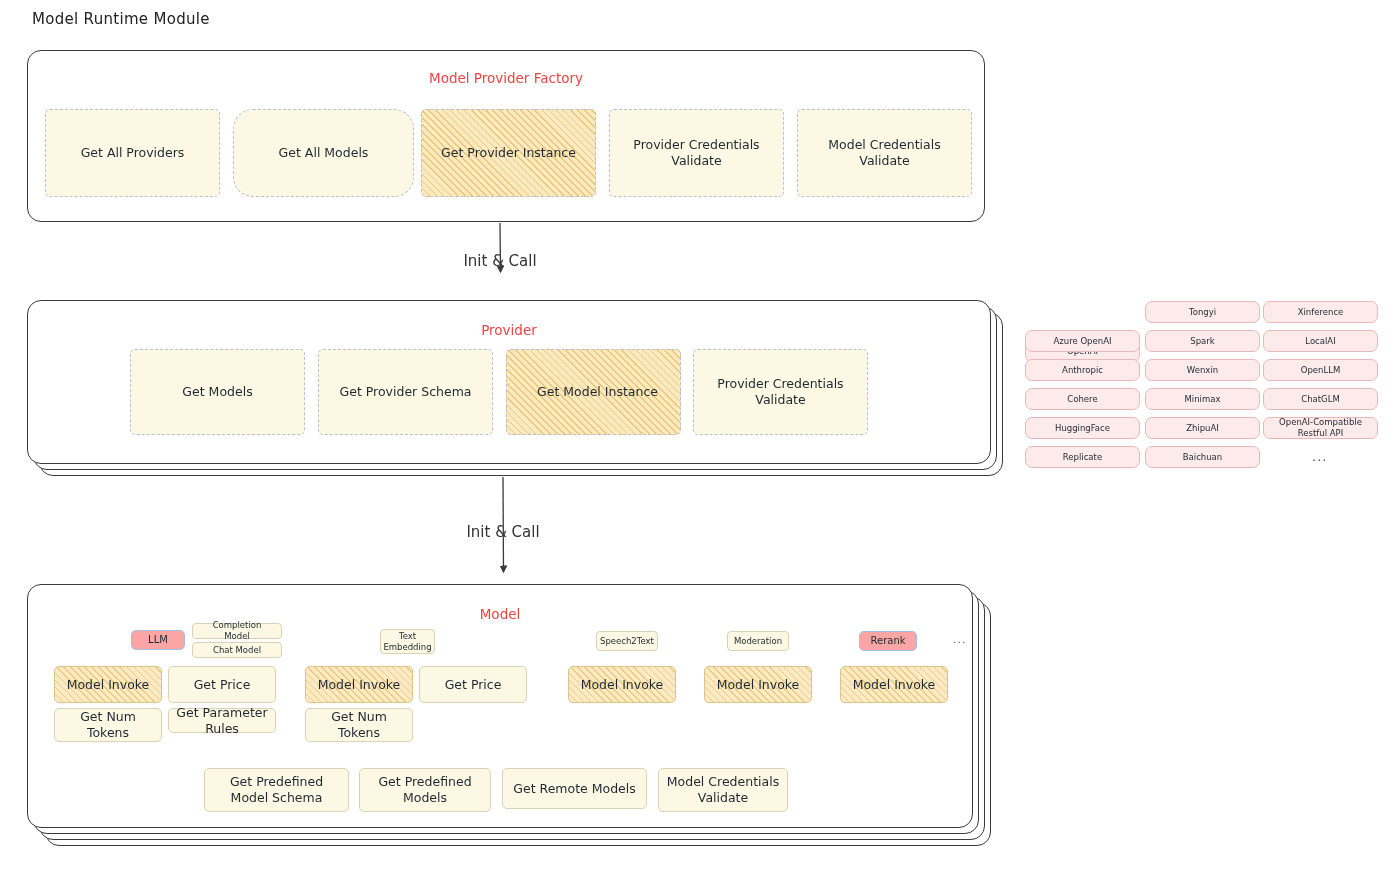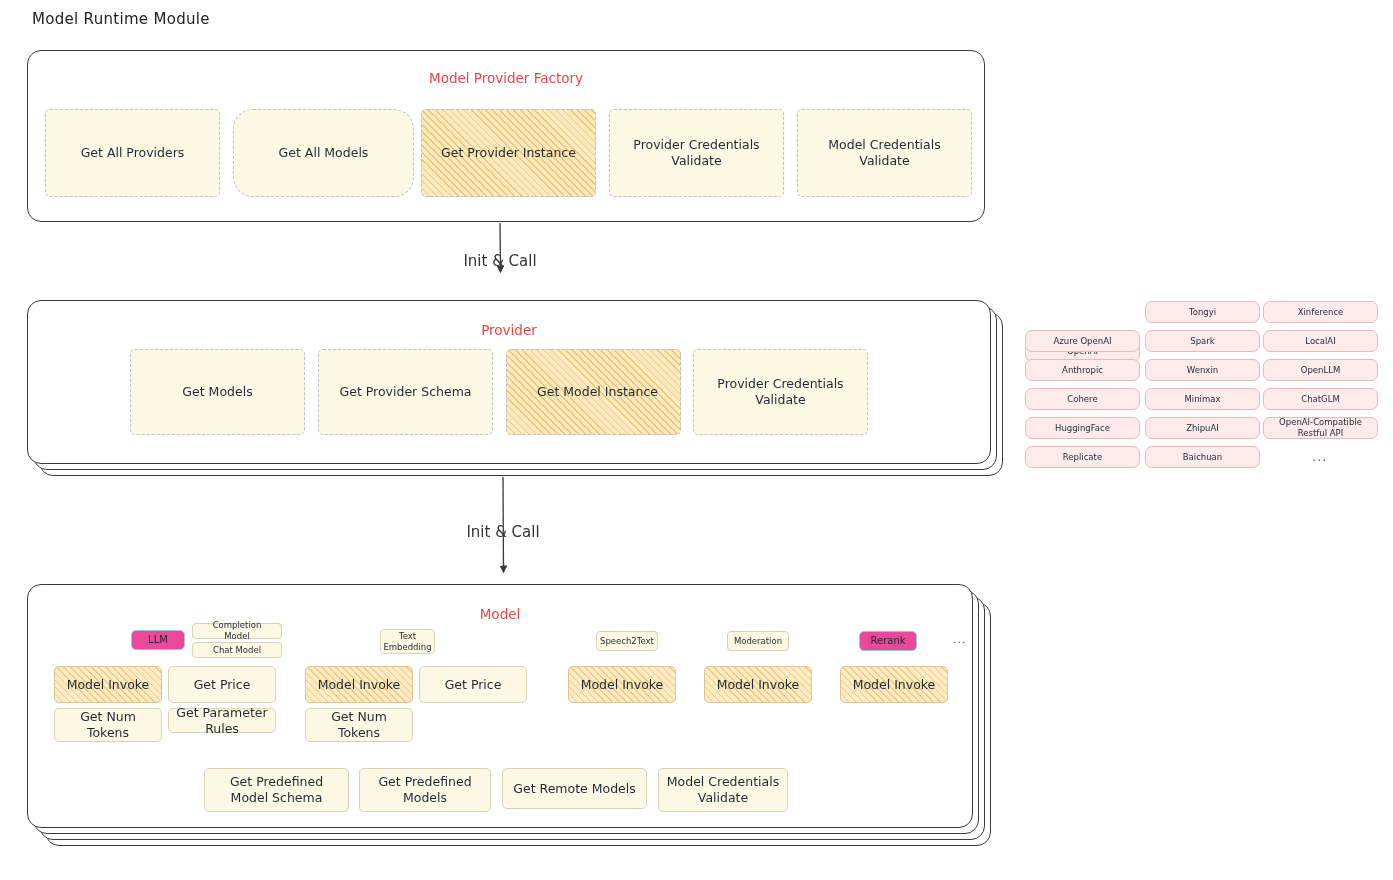--- a/index.html
+++ b/index.html
@@ -80,21 +80,21 @@
       #fbe9bf;
     border: 1.2px dashed #b9c0cf;
   }
   .node.hatched-solid {
     background:
       repeating-linear-gradient(45deg, rgba(226,170,60,0.5) 0px, rgba(226,170,60,0.5) 1.2px, rgba(253,240,200,0.0) 1.2px, rgba(253,240,200,0.0) 5px),
       #fbeac3;
     border: 1.2px solid #dcc58a;
   }
   .node.blue {
-    background: #ec4899;
+    background: #fca5a5;
     border: 1.2px solid #9cc0e8;
     font-size: 10px;
   }
   .node.pink {
     background: #fdeaea;
     border: 1.2px solid #e9b9b9;
     font-size: 8.5px;
     border-radius: 7px;
   }
   .node.plain-tiny {

